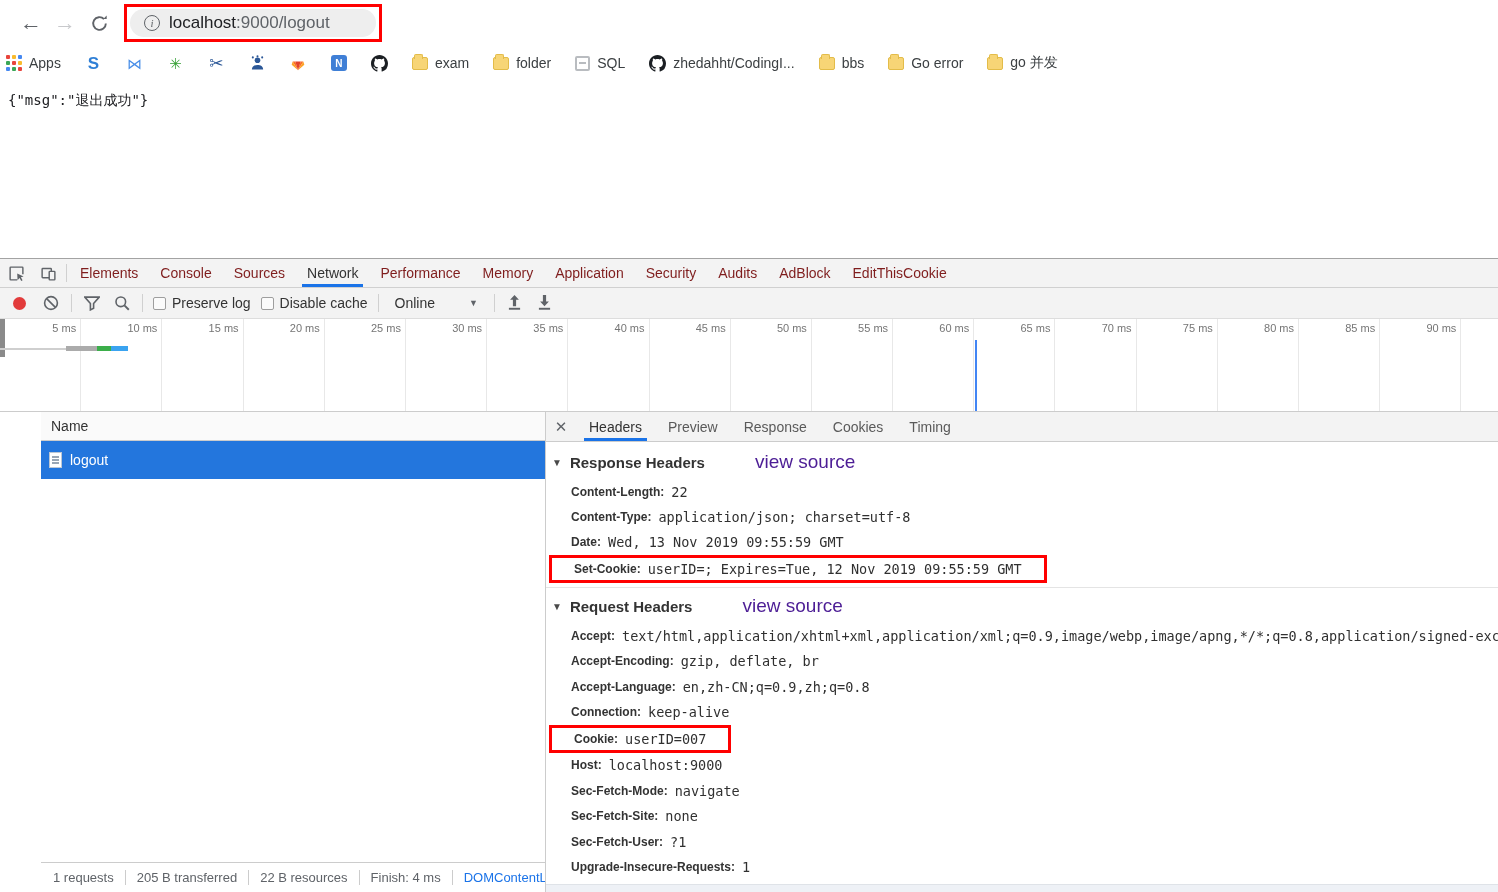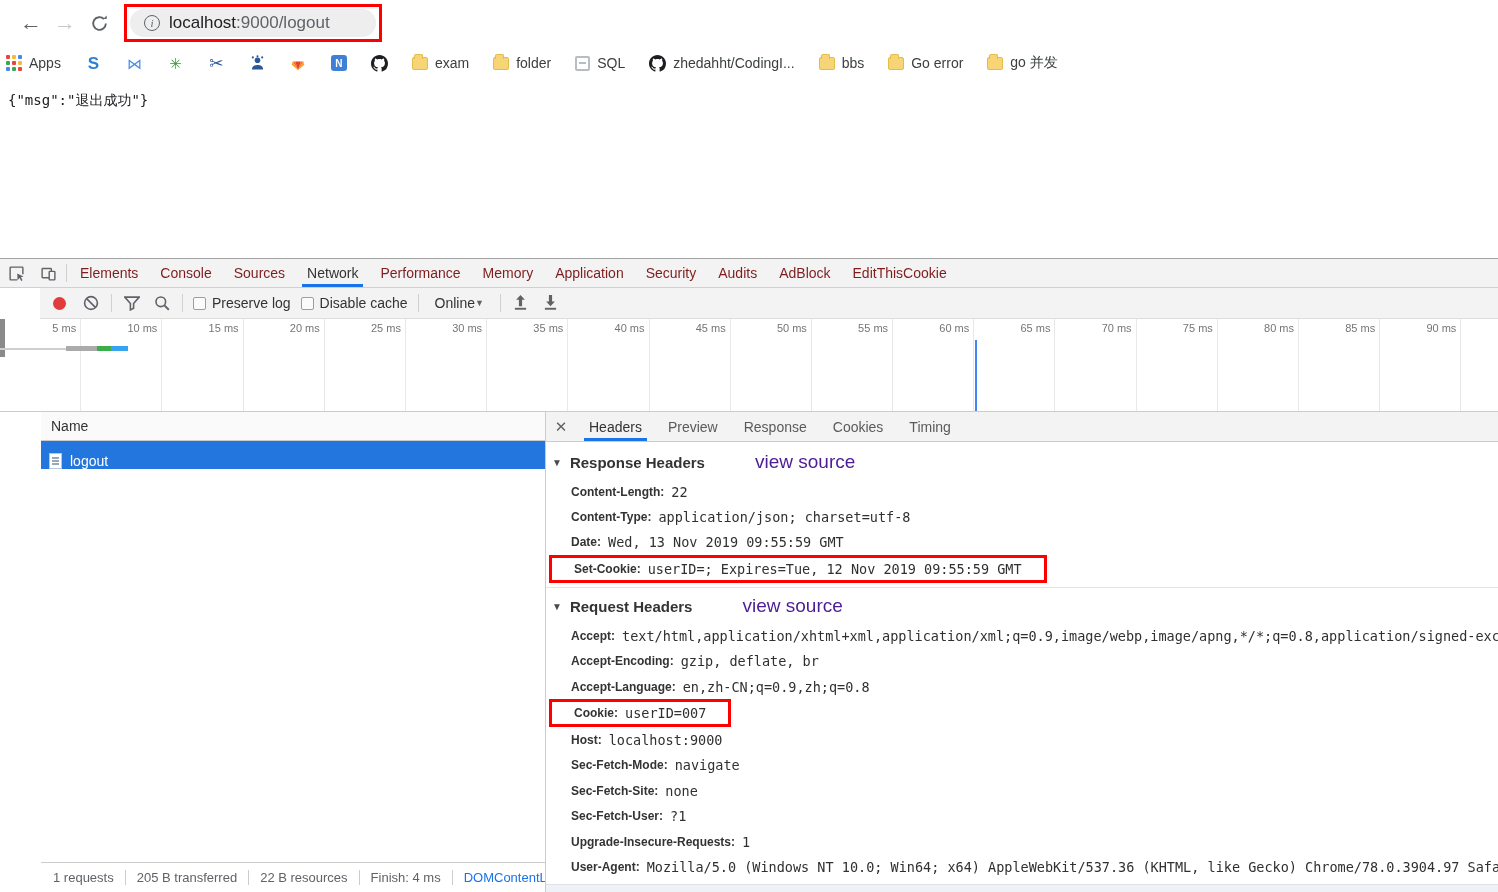--- a/index.html
+++ b/index.html
@@ -36,46 +36,46 @@
 
   
   .devtools { height:634px; flex:none; border-top:1px solid #a3a3a3; display:flex; flex-direction:column; background:#fff; }
   .dt-tabbar { height:29px; background:#f3f3f3; border-bottom:1px solid #d0d0d0; display:flex; align-items:stretch; flex:none; }
   .dt-icon-btn { width:32px; display:flex; align-items:center; justify-content:center; cursor:pointer; color:#5f6368; }
   .dt-sep { width:1px; background:#d0d0d0; margin:5px 2px; }
   .dt-tab { padding:0 11px; display:flex; align-items:center; font-size:14px; color:#7f1d1d; cursor:pointer; position:relative; white-space:nowrap; }
   .dt-tab.active { color:#333;text-align:center; }
   .dt-tab.active:after { content:""; position:absolute; left:6px; right:6px; bottom:0; height:3px; background:#1a73e8; }
 
-  .net-toolbar { height:31px; background:#f3f3f3; border-bottom:1px solid #ddd; display:flex; align-items:center; padding:0 8px; gap:10px; flex:none;margin-left:40px; }
+  .net-toolbar { height:31px; background:#f3f3f3; border-bottom:1px solid #ddd; display:flex; align-items:center; padding:0 8px; gap:10px; flex:none; }
   .rec-dot { width:13px; height:13px; border-radius:50%; background:#e23b3b; margin:0 5px; cursor:pointer; }
   .tb-sep { width:1px; height:18px; background:#d0d0d0; }
   .tb-icon { width:20px; height:20px; display:flex; align-items:center; justify-content:center; cursor:pointer; color:#5f6368; }
   .chk-row { display:flex; align-items:center; gap:6px; font-size:14px; color:#333; cursor:pointer; }
   .chk { width:13px; height:13px; border:1px solid #9e9e9e; border-radius:2px; background:#fbfbfb; }
-  .throttle { display:flex; align-items:center; font-size:14px; color:#333; cursor:pointer; padding:0 6px; }
+  .throttle { display:flex; align-items:center; gap:34px; font-size:14px; color:#333; cursor:pointer; padding:0 6px; }
   .throttle .caret { font-size:9px; color:#5f6368; }
 
   
   .overview { height:93px; position:relative; border-bottom:1px solid #ccc; background:#fff; display:flex; flex:none; overflow:hidden; }
   .ruler-cell { width:81.2px; flex:none; border-right:1px solid #e8e8e8; font-size:11px; color:#757575; text-align:right; padding:3px 4px 0 0; }
   .ov-handle { position:absolute; left:0; top:0; width:5px; height:38px; background:#8a8a8a; }
   .wf-bar { position:absolute; top:27px; left:0; height:6px; }
   .wf-seg { position:absolute; top:0; }
   .seg-thin { left:0; width:66px; height:2px; top:2px; background:#cfcfcf; }
   .seg-gray { left:66px; width:31px; height:5px; background:#ababab; }
   .seg-green { left:97px; width:14px; height:5px; background:#3bae4a; }
   .seg-blue { left:111px; width:17px; height:5px; background:#3aa3f0; }
   .event-line { position:absolute; left:975px; top:21px; bottom:0; width:2px; background:#4285f4; }
 
   
   .split { flex:1; display:flex; min-height:0;margin-left:41px; }
   .left-pane { width:505px; flex:none; border-right:1px solid #ccc; display:flex; flex-direction:column; position:relative; overflow:hidden; }
   .tbl-head { height:29px; background:#fafafa; border-bottom:1px solid #ccc; font-size:14px; color:#333; display:flex; align-items:center; padding-left:10px; flex:none; }
-  .req-row { height:28px; background:#2376dd; color:#fff; font-size:14px; display:flex; align-items:flex-end; gap:8px; padding-left:8px; cursor:pointer; }
+  .req-row { height:38px; background:#2376dd; color:#fff; font-size:14px; display:flex; align-items:center; gap:8px; padding-left:8px; cursor:pointer; }
   .doc-ic { width:13px; height:16px; background:#fff; border:1px solid #bcc7d4; position:relative; flex:none; }
   .doc-ic:before { content:""; position:absolute; left:2px; top:3px; width:7px; height:1.5px; background:#9aa7b5; box-shadow:0 3px 0 #9aa7b5, 0 6px 0 #9aa7b5; }
   .left-fill { flex:1; background:#fff; }
   .status-bar { height:30px; border-top:1px solid #ccc; background:#fff; display:flex; align-items:center; font-size:13px; color:#5f6368; padding-left:12px; white-space:nowrap; flex:none; }
   .status-bar .sb-sep { width:1px; height:15px; background:#ccc; margin:0 11px; flex:none; }
   .sb-link { color:#1a73e8; }
 
   .right-pane { flex:1; display:flex; flex-direction:column; min-width:0; position:relative; overflow:hidden; }
   .detail-tabs { height:30px; background:#f3f3f3; border-bottom:1px solid #ccc; display:flex; align-items:stretch; flex:none; }
   .close-x { width:30px; display:flex; align-items:center; justify-content:center; font-size:15px; color:#5f6368; cursor:pointer; }
@@ -424,20 +424,24 @@
               <span class="hdr-val">text/html,application/xhtml+xml,application/xml;q=0.9,image/webp,image/apng,*/*;q=0.8,application/signed-exchange;v=b3</span>
             </div>
           <div class="hdr-row">
               <span class="hdr-name">Accept-Encoding</span>
               <span class="hdr-val">gzip, deflate, br</span>
             </div>
           <div class="hdr-row">
               <span class="hdr-name">Accept-Language</span>
               <span class="hdr-val">en,zh-CN;q=0.9,zh;q=0.8</span>
             </div>
+          <div class="hdr-row">
+              <span class="hdr-name">Connection</span>
+              <span class="hdr-val">keep-alive</span>
+            </div>
           <div class="hdr-row boxed">
               <span class="hdr-name">Cookie</span>
               <span class="hdr-val">userID=007</span>
             </div>
           <div class="hdr-row">
               <span class="hdr-name">Host</span>
               <span class="hdr-val">localhost:9000</span>
             </div>
           <div class="hdr-row">
               <span class="hdr-name">Sec-Fetch-Mode</span>

